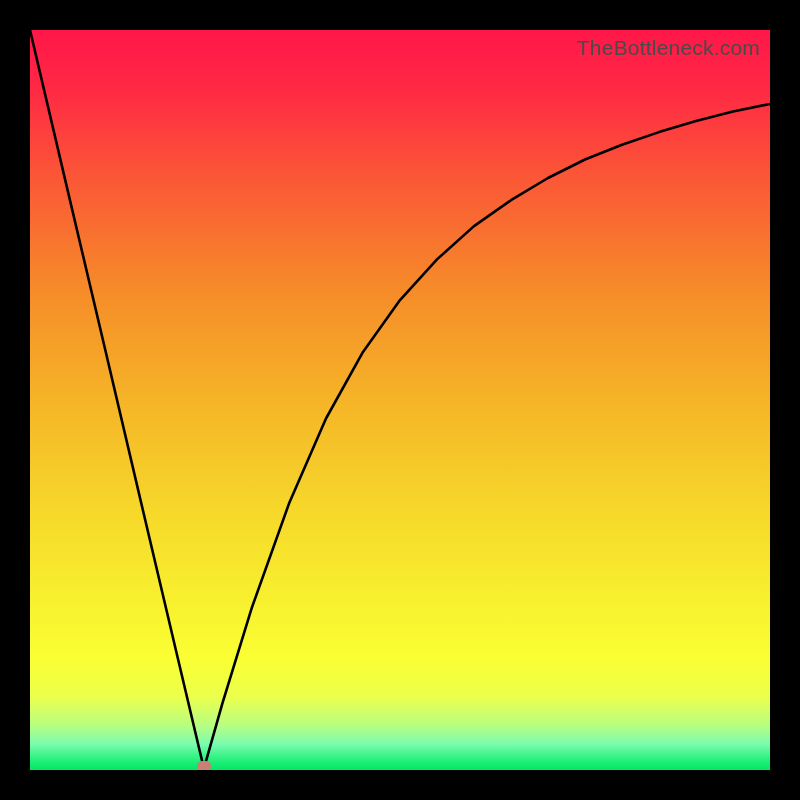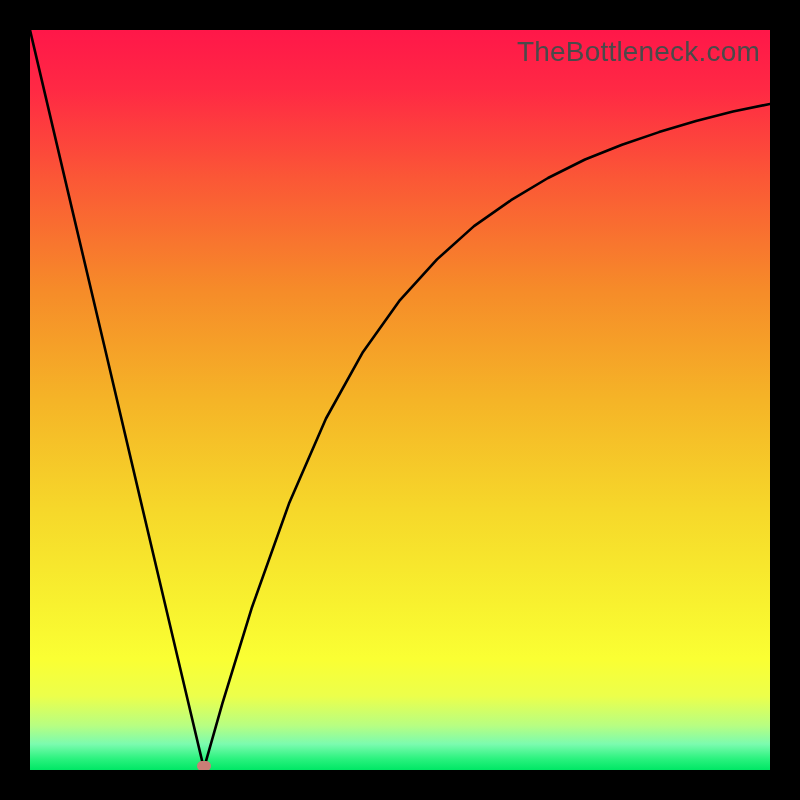--- a/index.html
+++ b/index.html
@@ -26,21 +26,21 @@
   }
   .gradient {
     position: absolute;
     inset: 0;
   }
   .watermark {
     position: absolute;
     top: 6px;
     right: 10px;
     color: #4a4a4a;
-    font-size: 28px;
+    font-size: 21px;
     font-weight: 500;
     letter-spacing: 0.2px;
   }
   svg.curve {
     position: absolute;
     inset: 0;
   }
   .marker {
     position: absolute;
     width: 14px;

